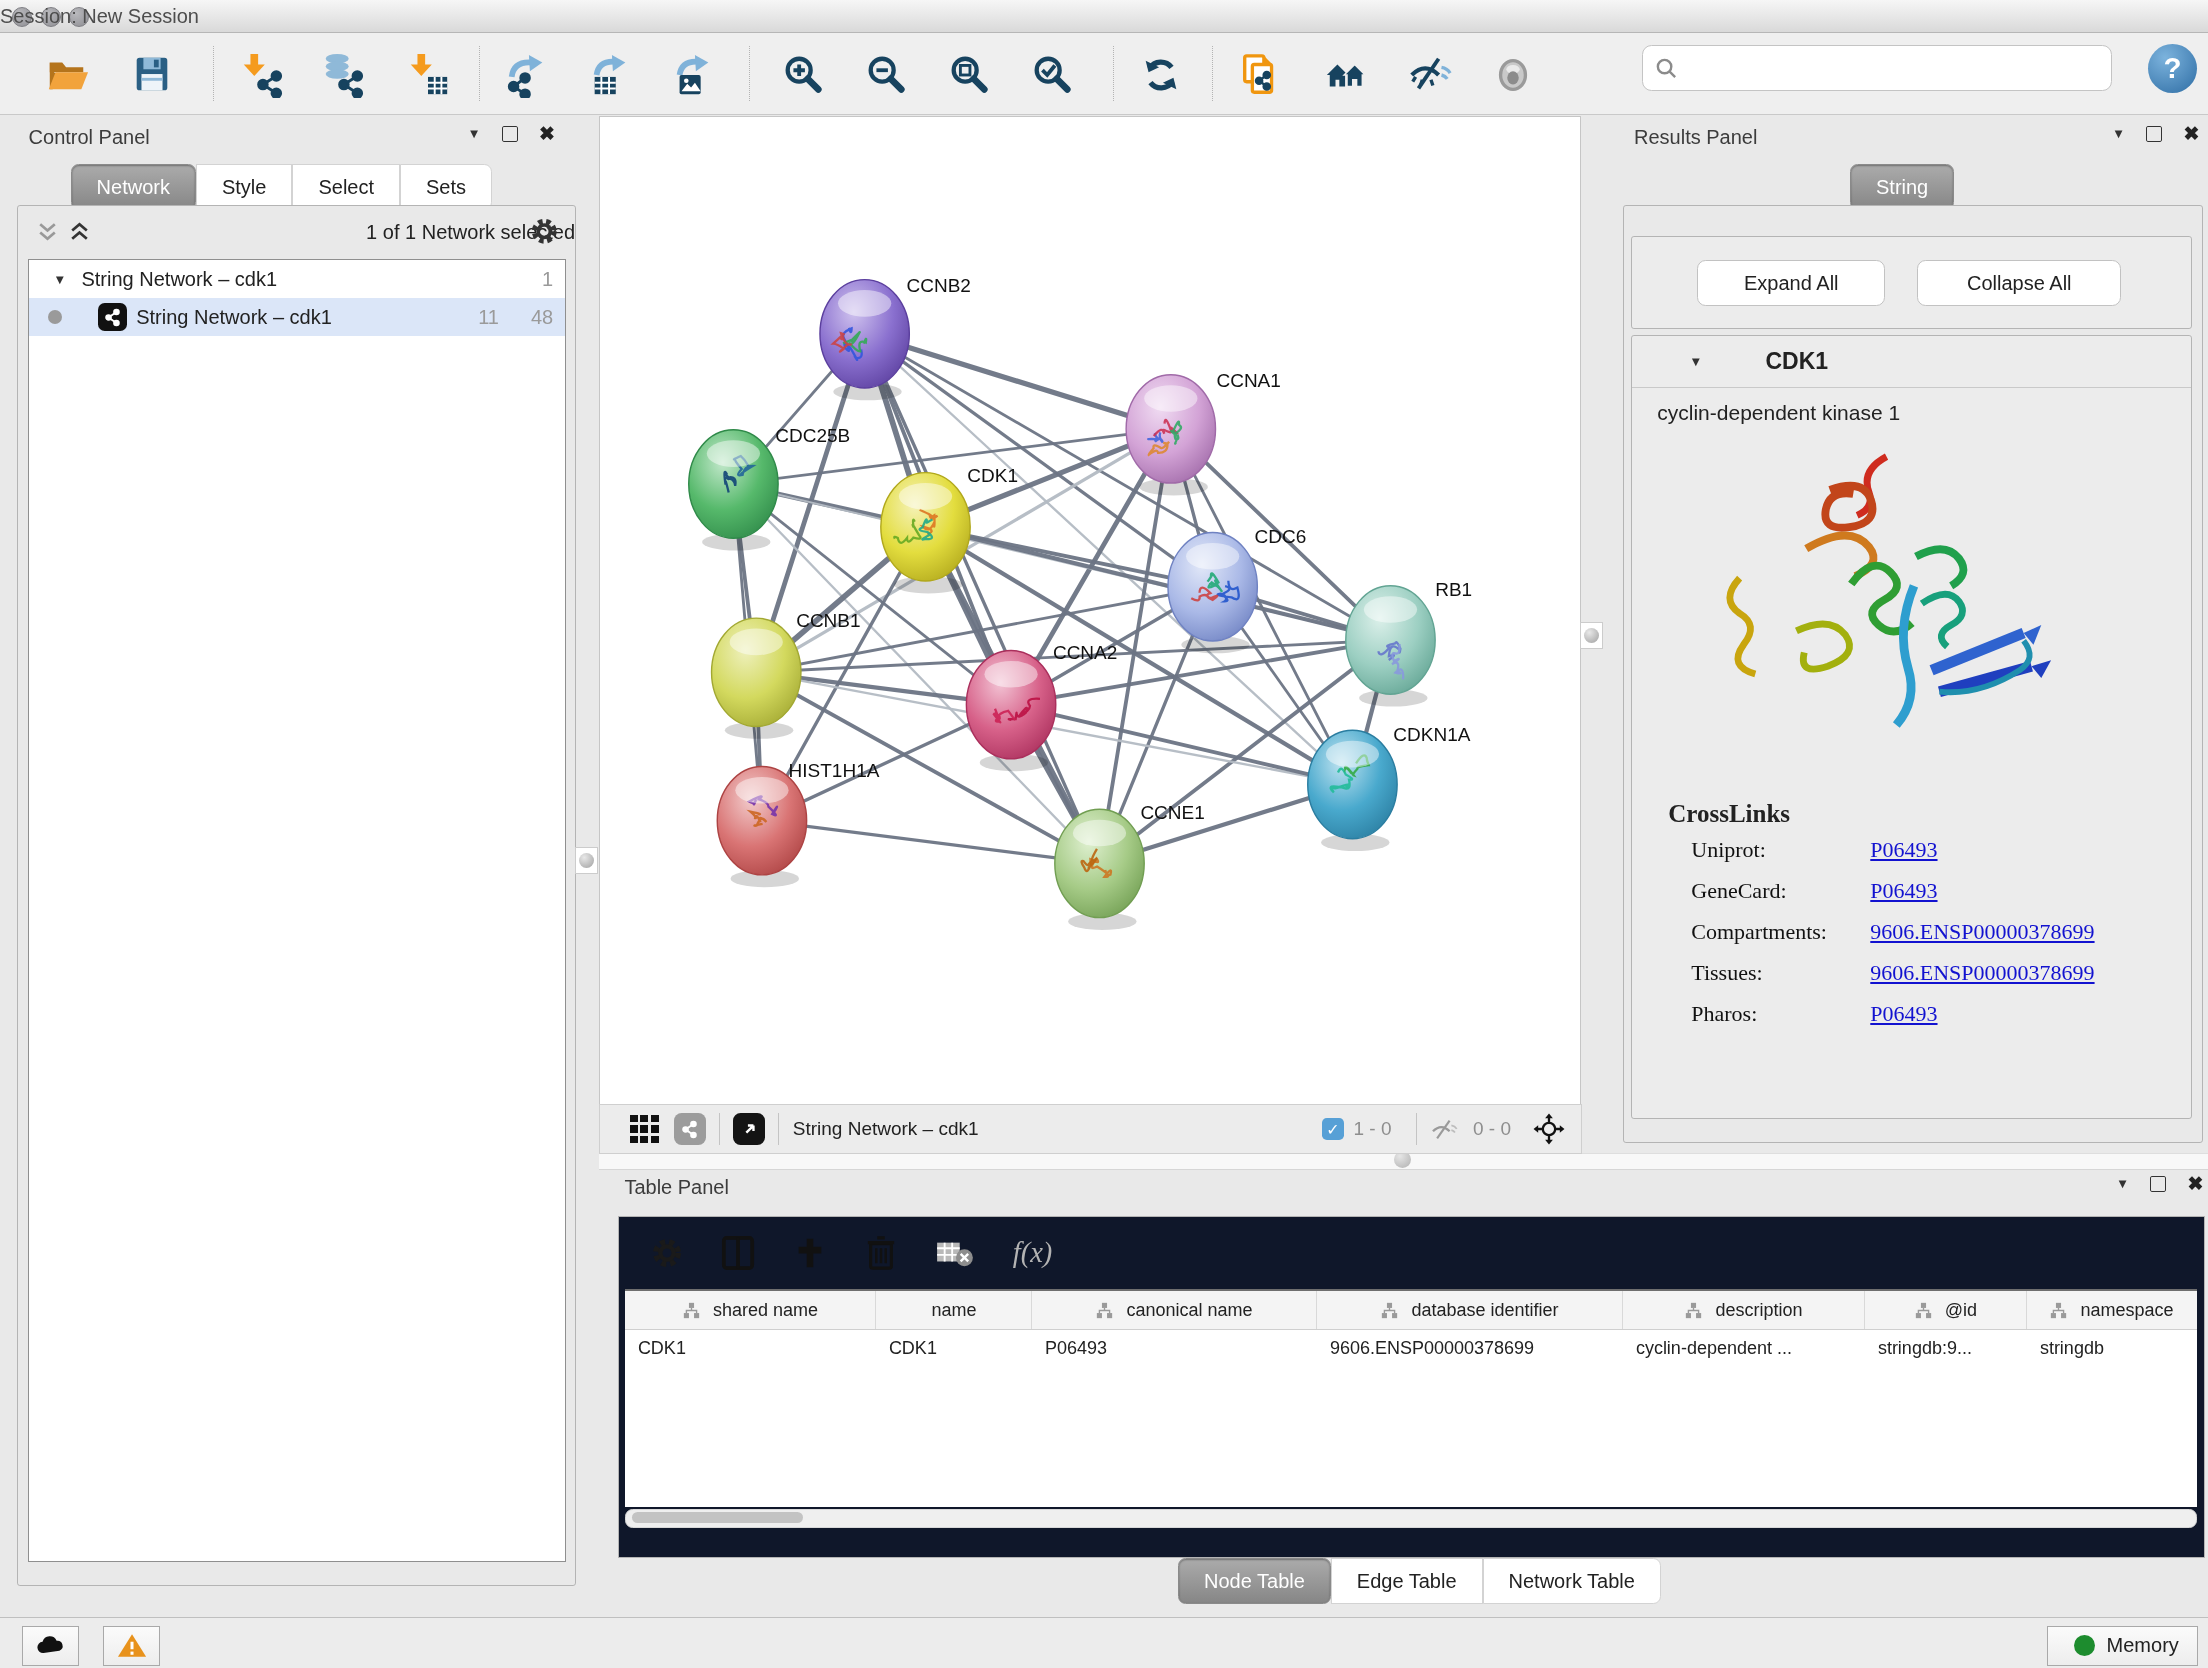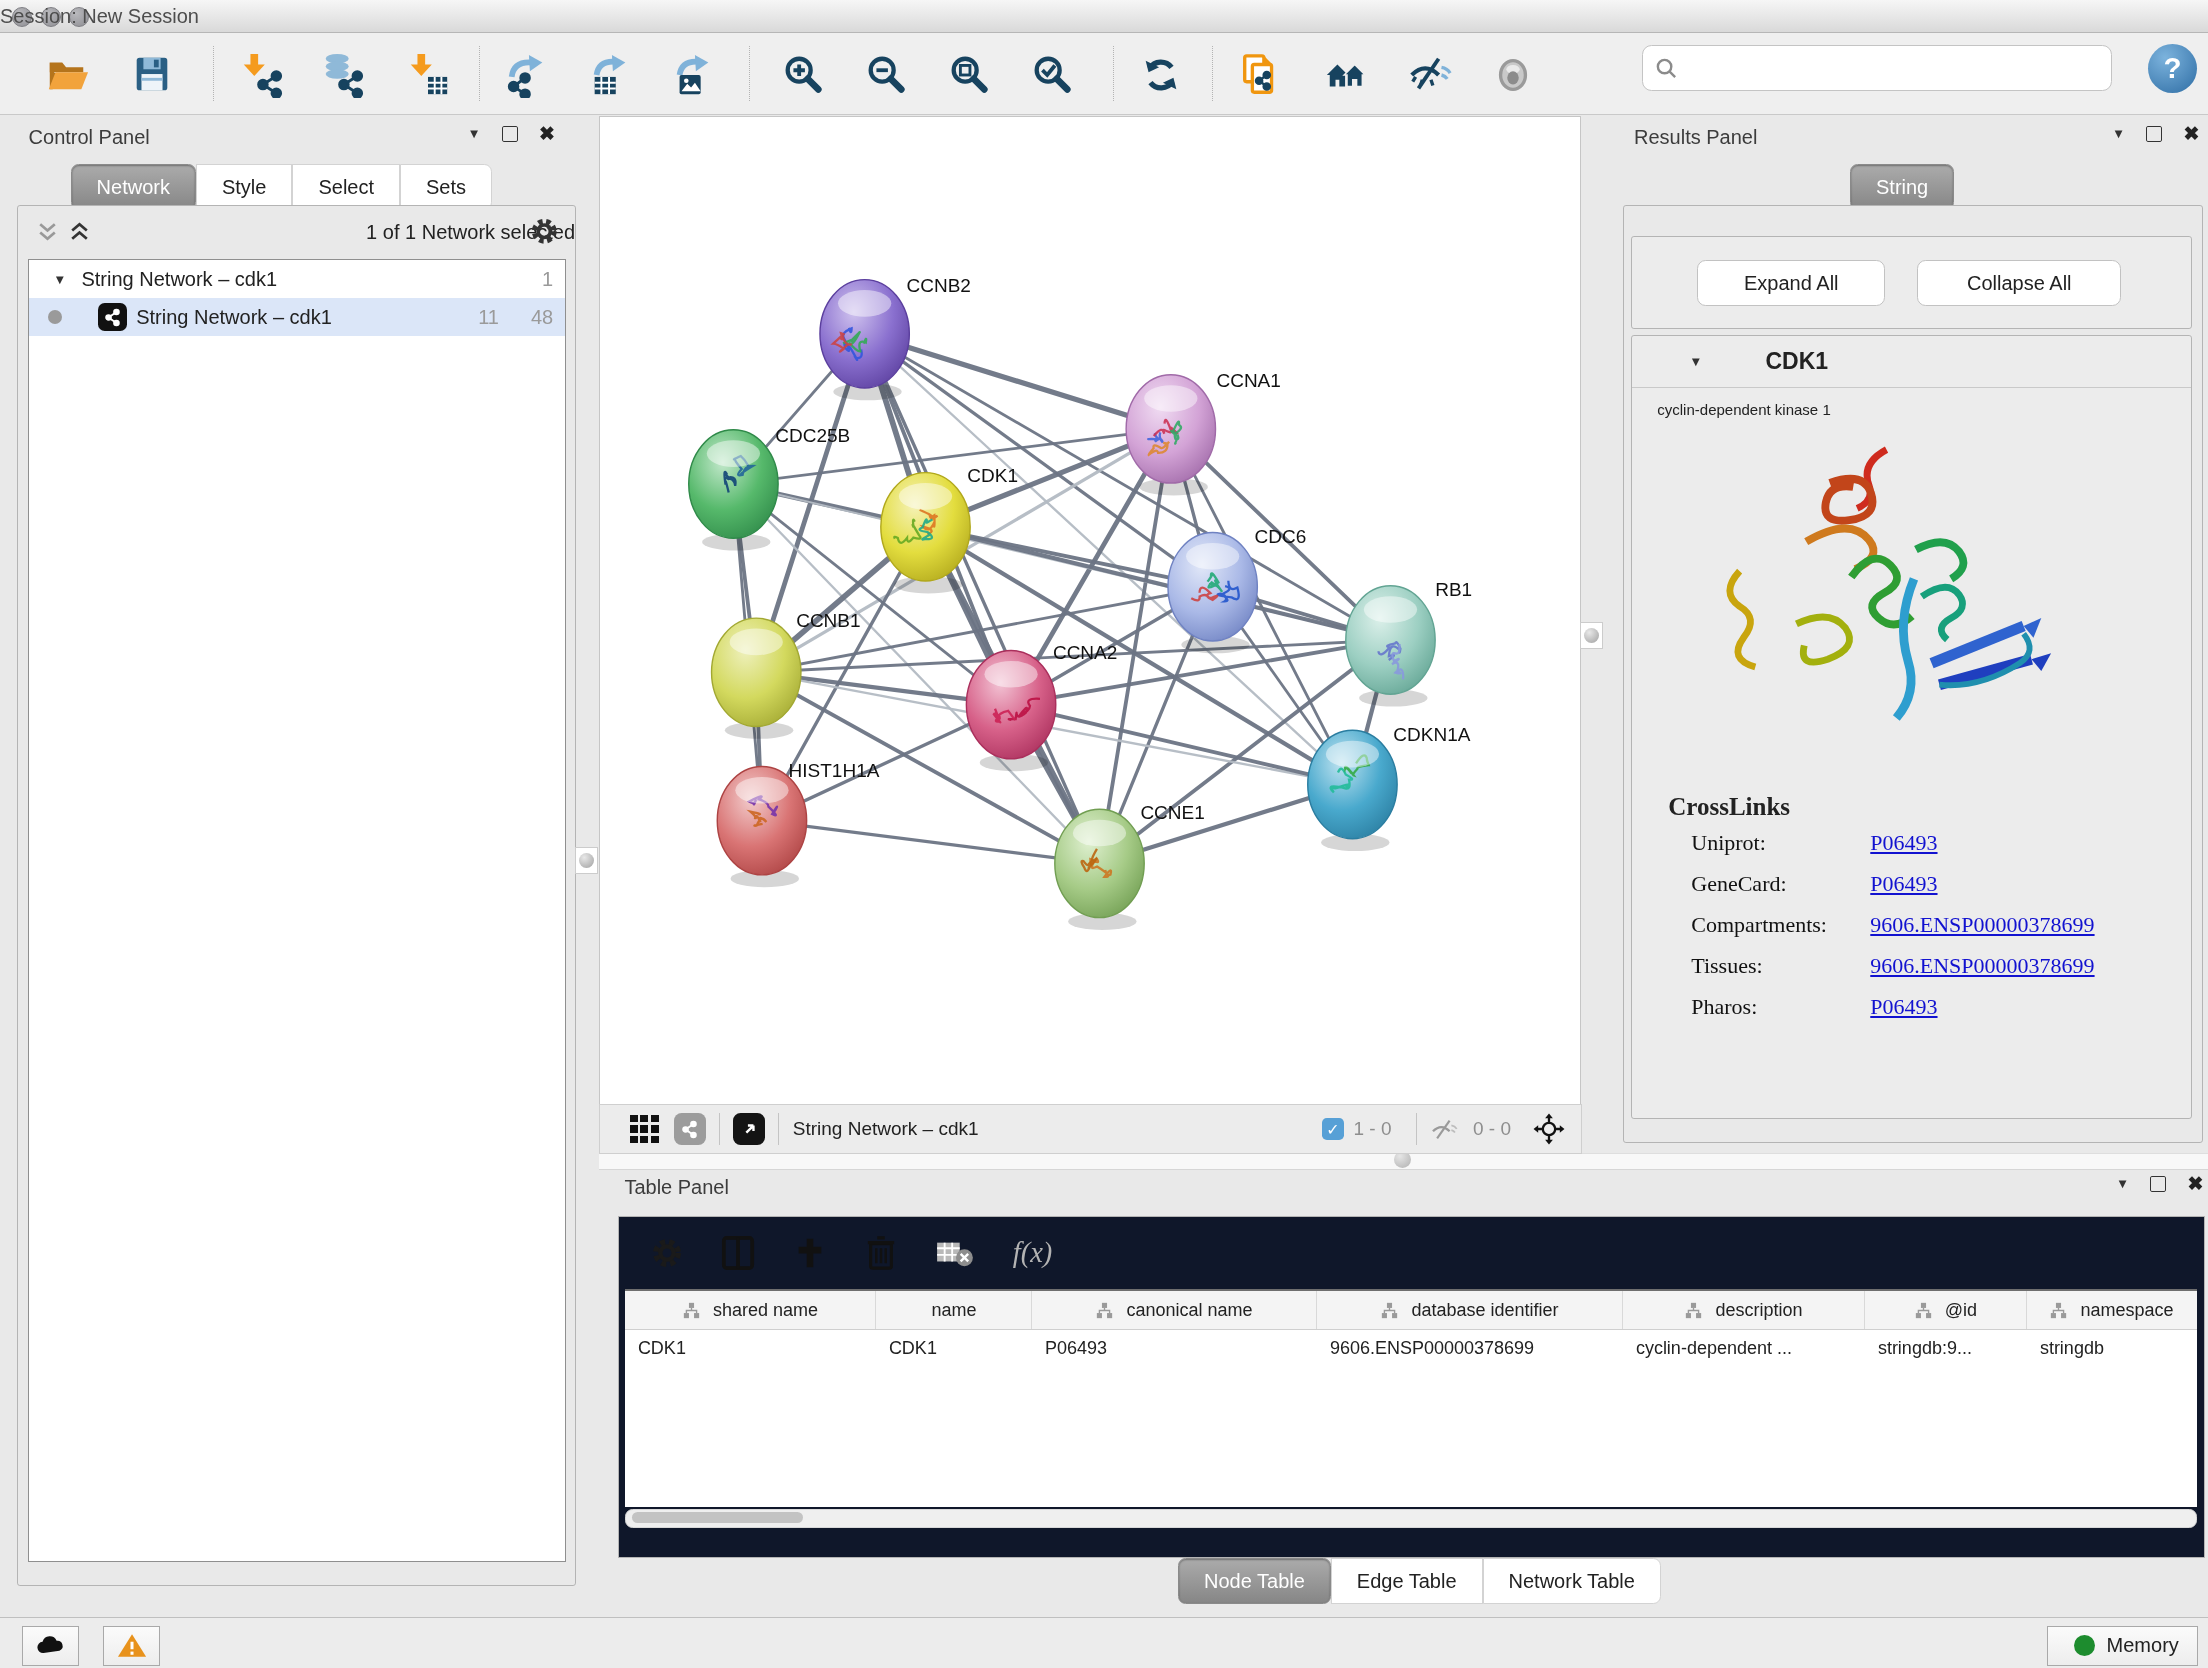--- a/index.html
+++ b/index.html
@@ -571,21 +571,21 @@
     <div class="abs obox" style="left:5.7px;top:89px;width:578px;height:936px;">
       <div class="abs obox" style="left:7.6px;top:30px;width:559px;height:91px;background:#ececec;">
         <div class="abs rbtn" style="left:65px;top:23px;width:186px;">Expand All</div>
         <div class="abs rbtn" style="left:285px;top:23px;width:202px;">Collapse All</div>
       </div>
       <div class="abs obox" style="left:7.6px;top:129px;width:559px;height:782px;background:#ececec;">
         <div style="height:51px;display:flex;align-items:center;border-bottom:1px solid #c9c9c9;">
           <span class="tri" style="margin-left:57px;">▼</span>
           <span style="margin-left:63px;font-size:23px;font-weight:bold;">CDK1</span>
         </div>
-        <div style="padding:13.3px 0 0 25px;font-size:15px;">cyclin-dependent kinase 1</div>
+        <div style="padding:13.3px 0 0 25px;font-size:21px;">cyclin-dependent kinase 1</div>
         <svg width="361" height="333" viewBox="0 0 360 340" style="margin:13.3px 0 0 76px;">
           <path d="M178 18q-26 14-18 36 6 16-12 24" stroke="#cf2b1e" stroke-width="7" fill="none"></path>
           <path d="M120 52q34-12 42 10 8 24-22 28-28 4-24-18 4-20 28-16" stroke="#c2451a" stroke-width="8" fill="none"></path>
           <path d="M96 112q44-26 64-2 14 18-14 30" stroke="#cf7a1e" stroke-width="8" fill="none"></path>
           <path d="M28 142q-20 22 0 36 20 12 4 32-16 22 12 30" stroke="#c9a50e" stroke-width="7" fill="none"></path>
           <path d="M86 196q34-16 50 4 14 20-18 32-30 10-24-14" stroke="#a3b00e" stroke-width="7" fill="none"></path>
           <path d="M142 148q22-30 40-12 16 16-6 28-22 12-6 26 16 14 34-2" stroke="#2f9e33" stroke-width="8" fill="none"></path>
           <path d="M208 120q30-16 44 2 12 16-8 28" stroke="#20a04c" stroke-width="8" fill="none"></path>
           <path d="M214 168q26-18 38-2 10 14-8 24-18 10-4 22" stroke="#18a07c" stroke-width="7" fill="none"></path>
           <path d="M206 150q-18 44-6 84 10 32-12 58" stroke="#2e9ecf" stroke-width="9" fill="none"></path>

